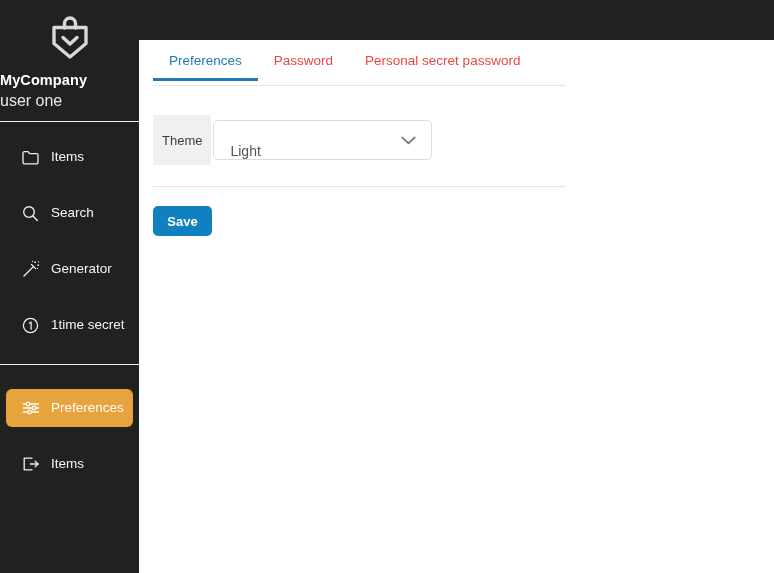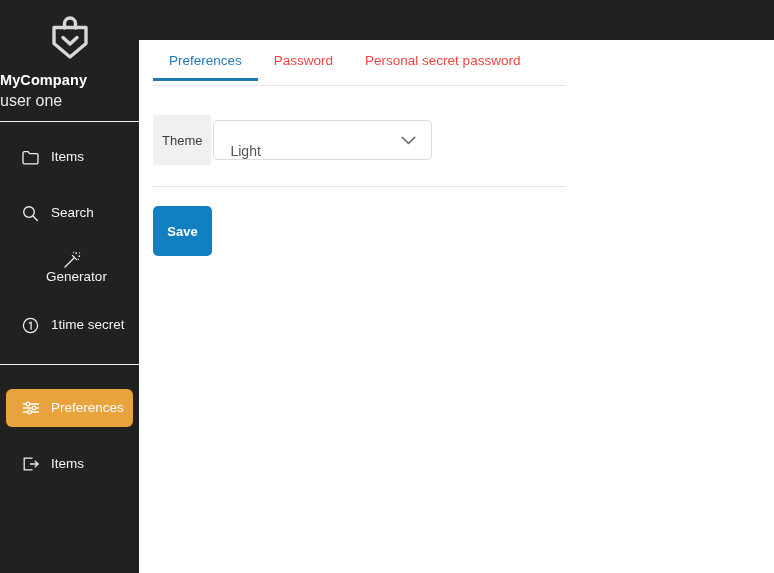--- a/index.html
+++ b/index.html
@@ -96,21 +96,21 @@
     white-space: nowrap;
   }
   .nav-item.active {
     background: #e8a33d;
     color: #ffffff;
   }
 
   
   #nav-items    { margin-top: 14px; }
   #nav-search   { margin-top: 18px; }
-  #nav-generator{ margin-top: 18px; flex-direction: column; }
+  #nav-generator{ margin-top: 18px; }
   #nav-onetime  { margin-top: 18px; }
   #nav-prefs    { margin-top: 24px; }
   #nav-logout   { margin-top: 18px; }
 
   
   #main {
     position: absolute;
     top: 40px;
     left: 139px;
     width: 635px;
@@ -203,21 +203,21 @@
   .hr {
     margin-top: 21px;
     height: 1px;
     background: #e4e4e4;
     width: 413px;
   }
 
   .save-button {
     margin-top: 19px;
     width: 59px;
-    height: 50px;
+    height: 30px;
     background: #1180c0;
     border: none;
     border-radius: 5px;
     color: #ffffff;
     font-size: 13px;
     font-family: "Liberation Sans", sans-serif;
     font-weight: bold;
     cursor: pointer;
     display: flex;
     align-items: center;

